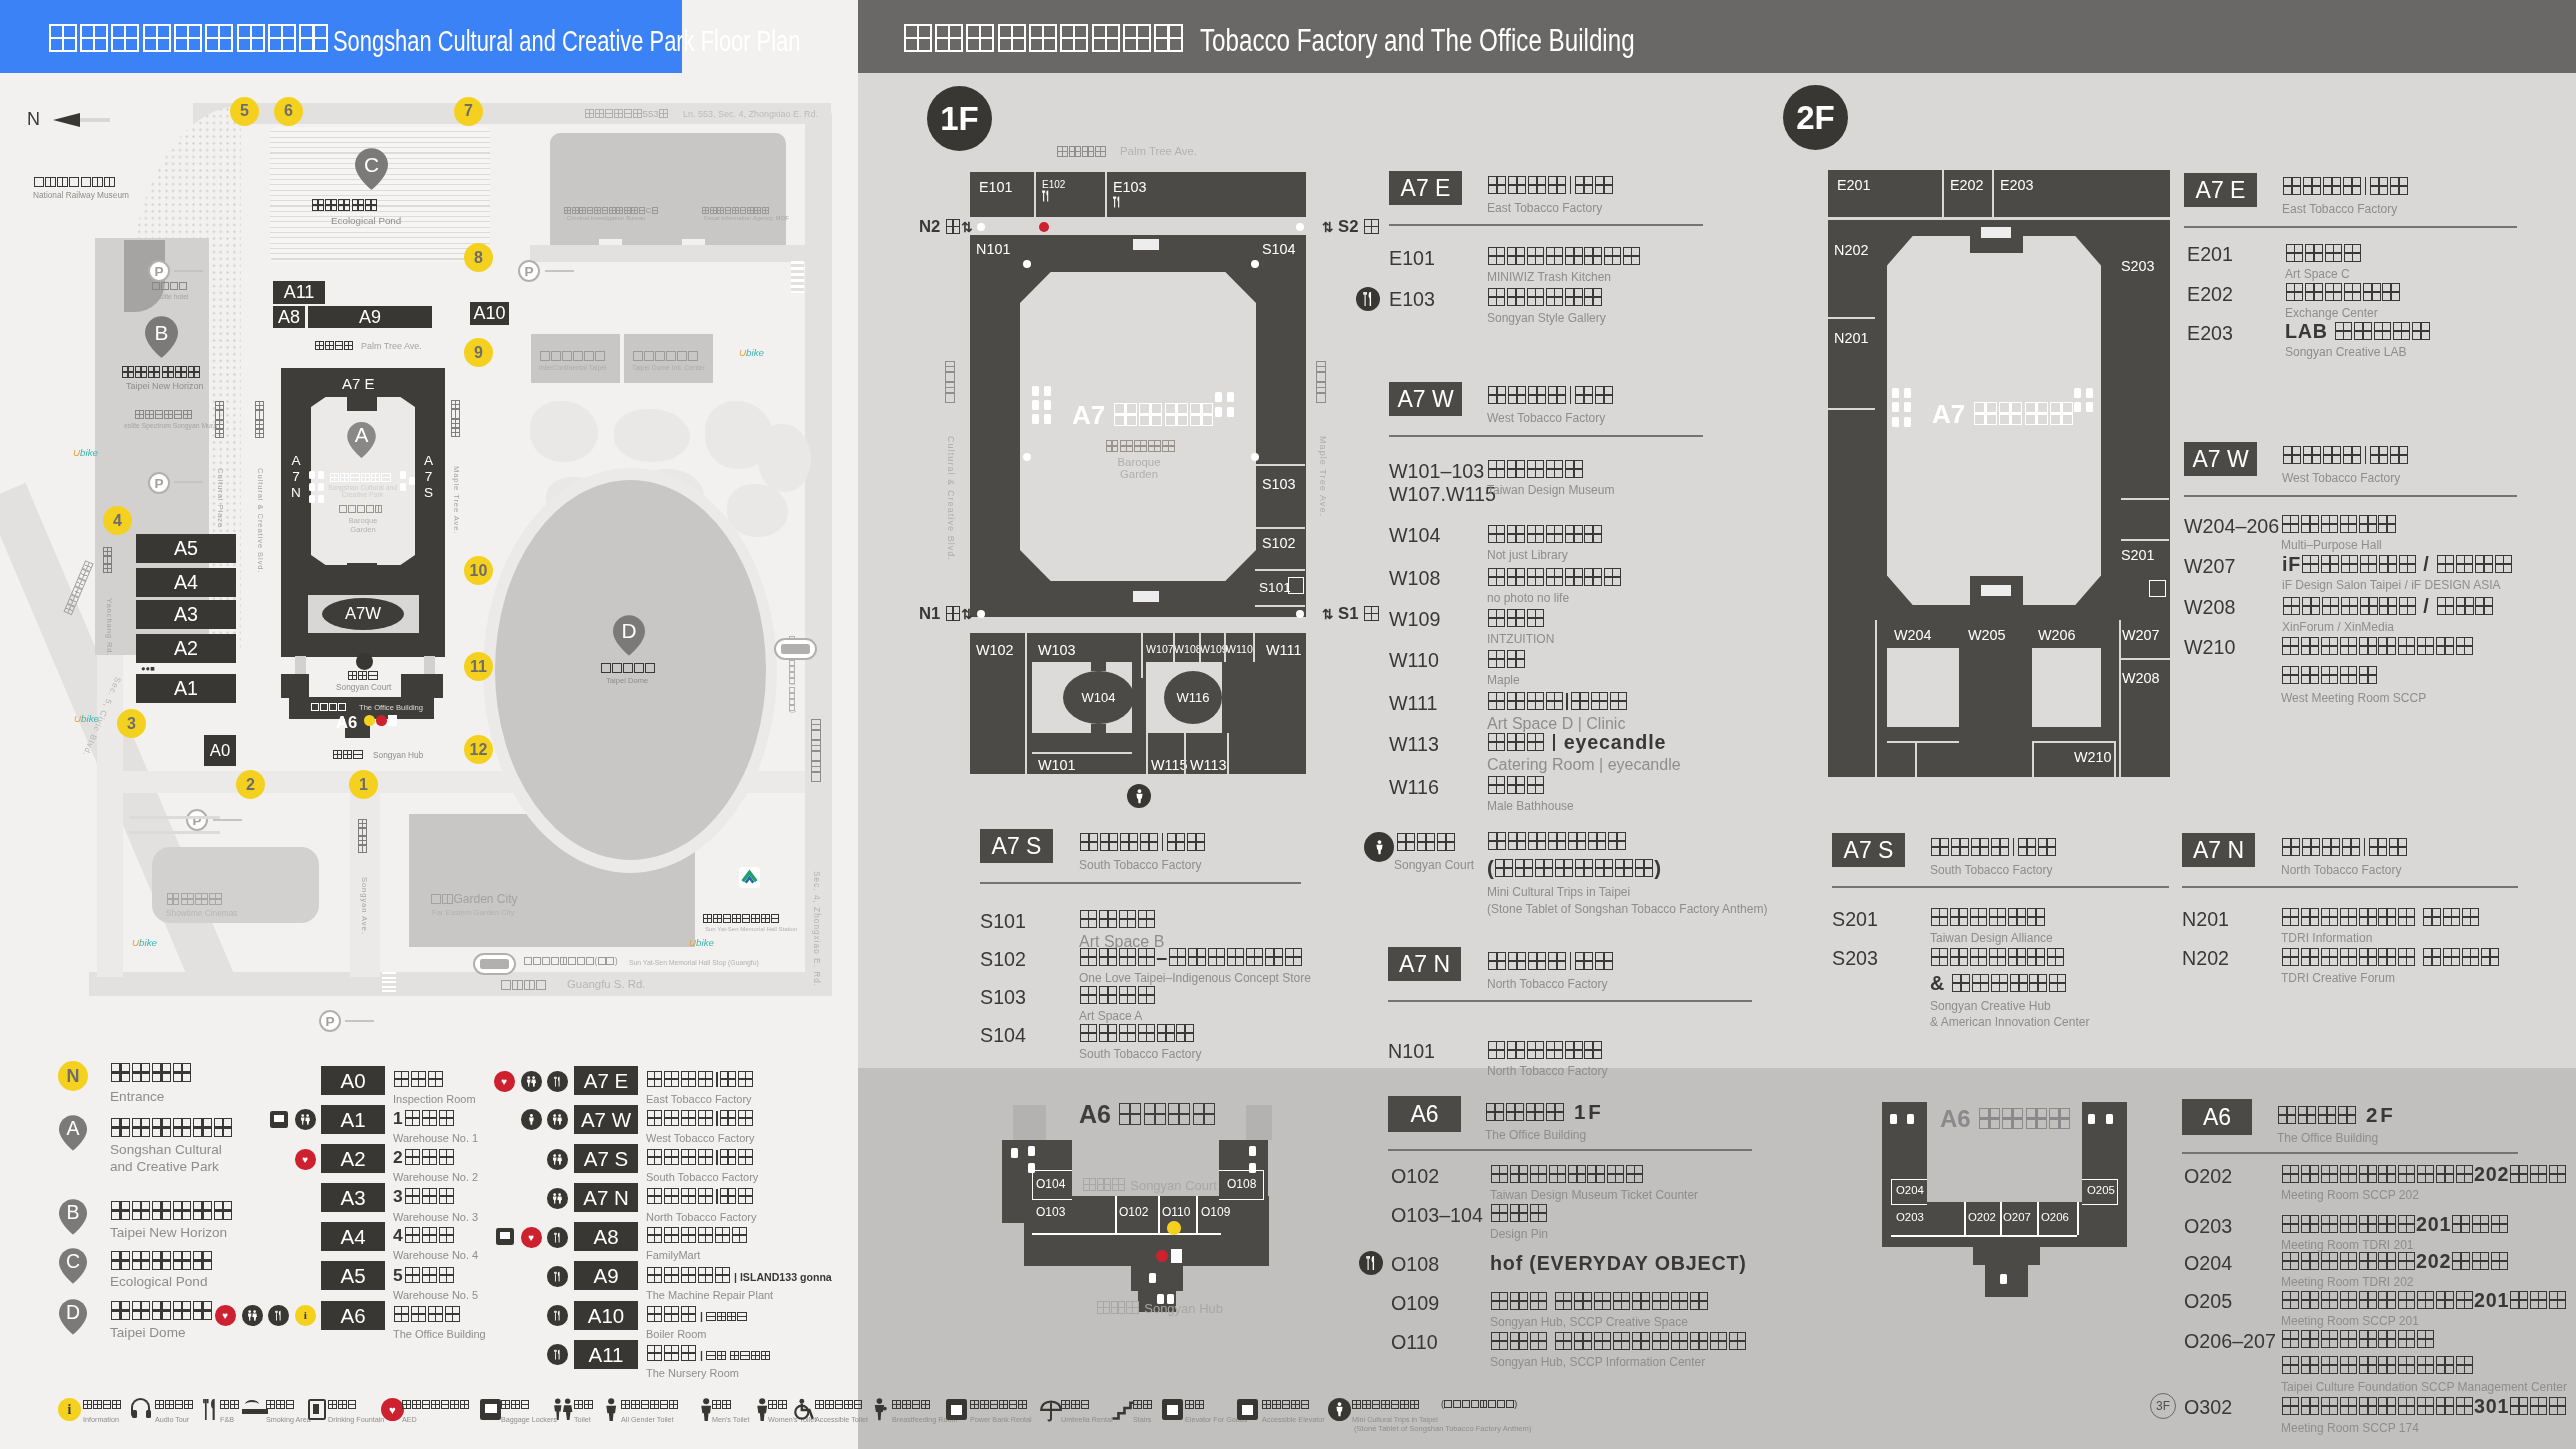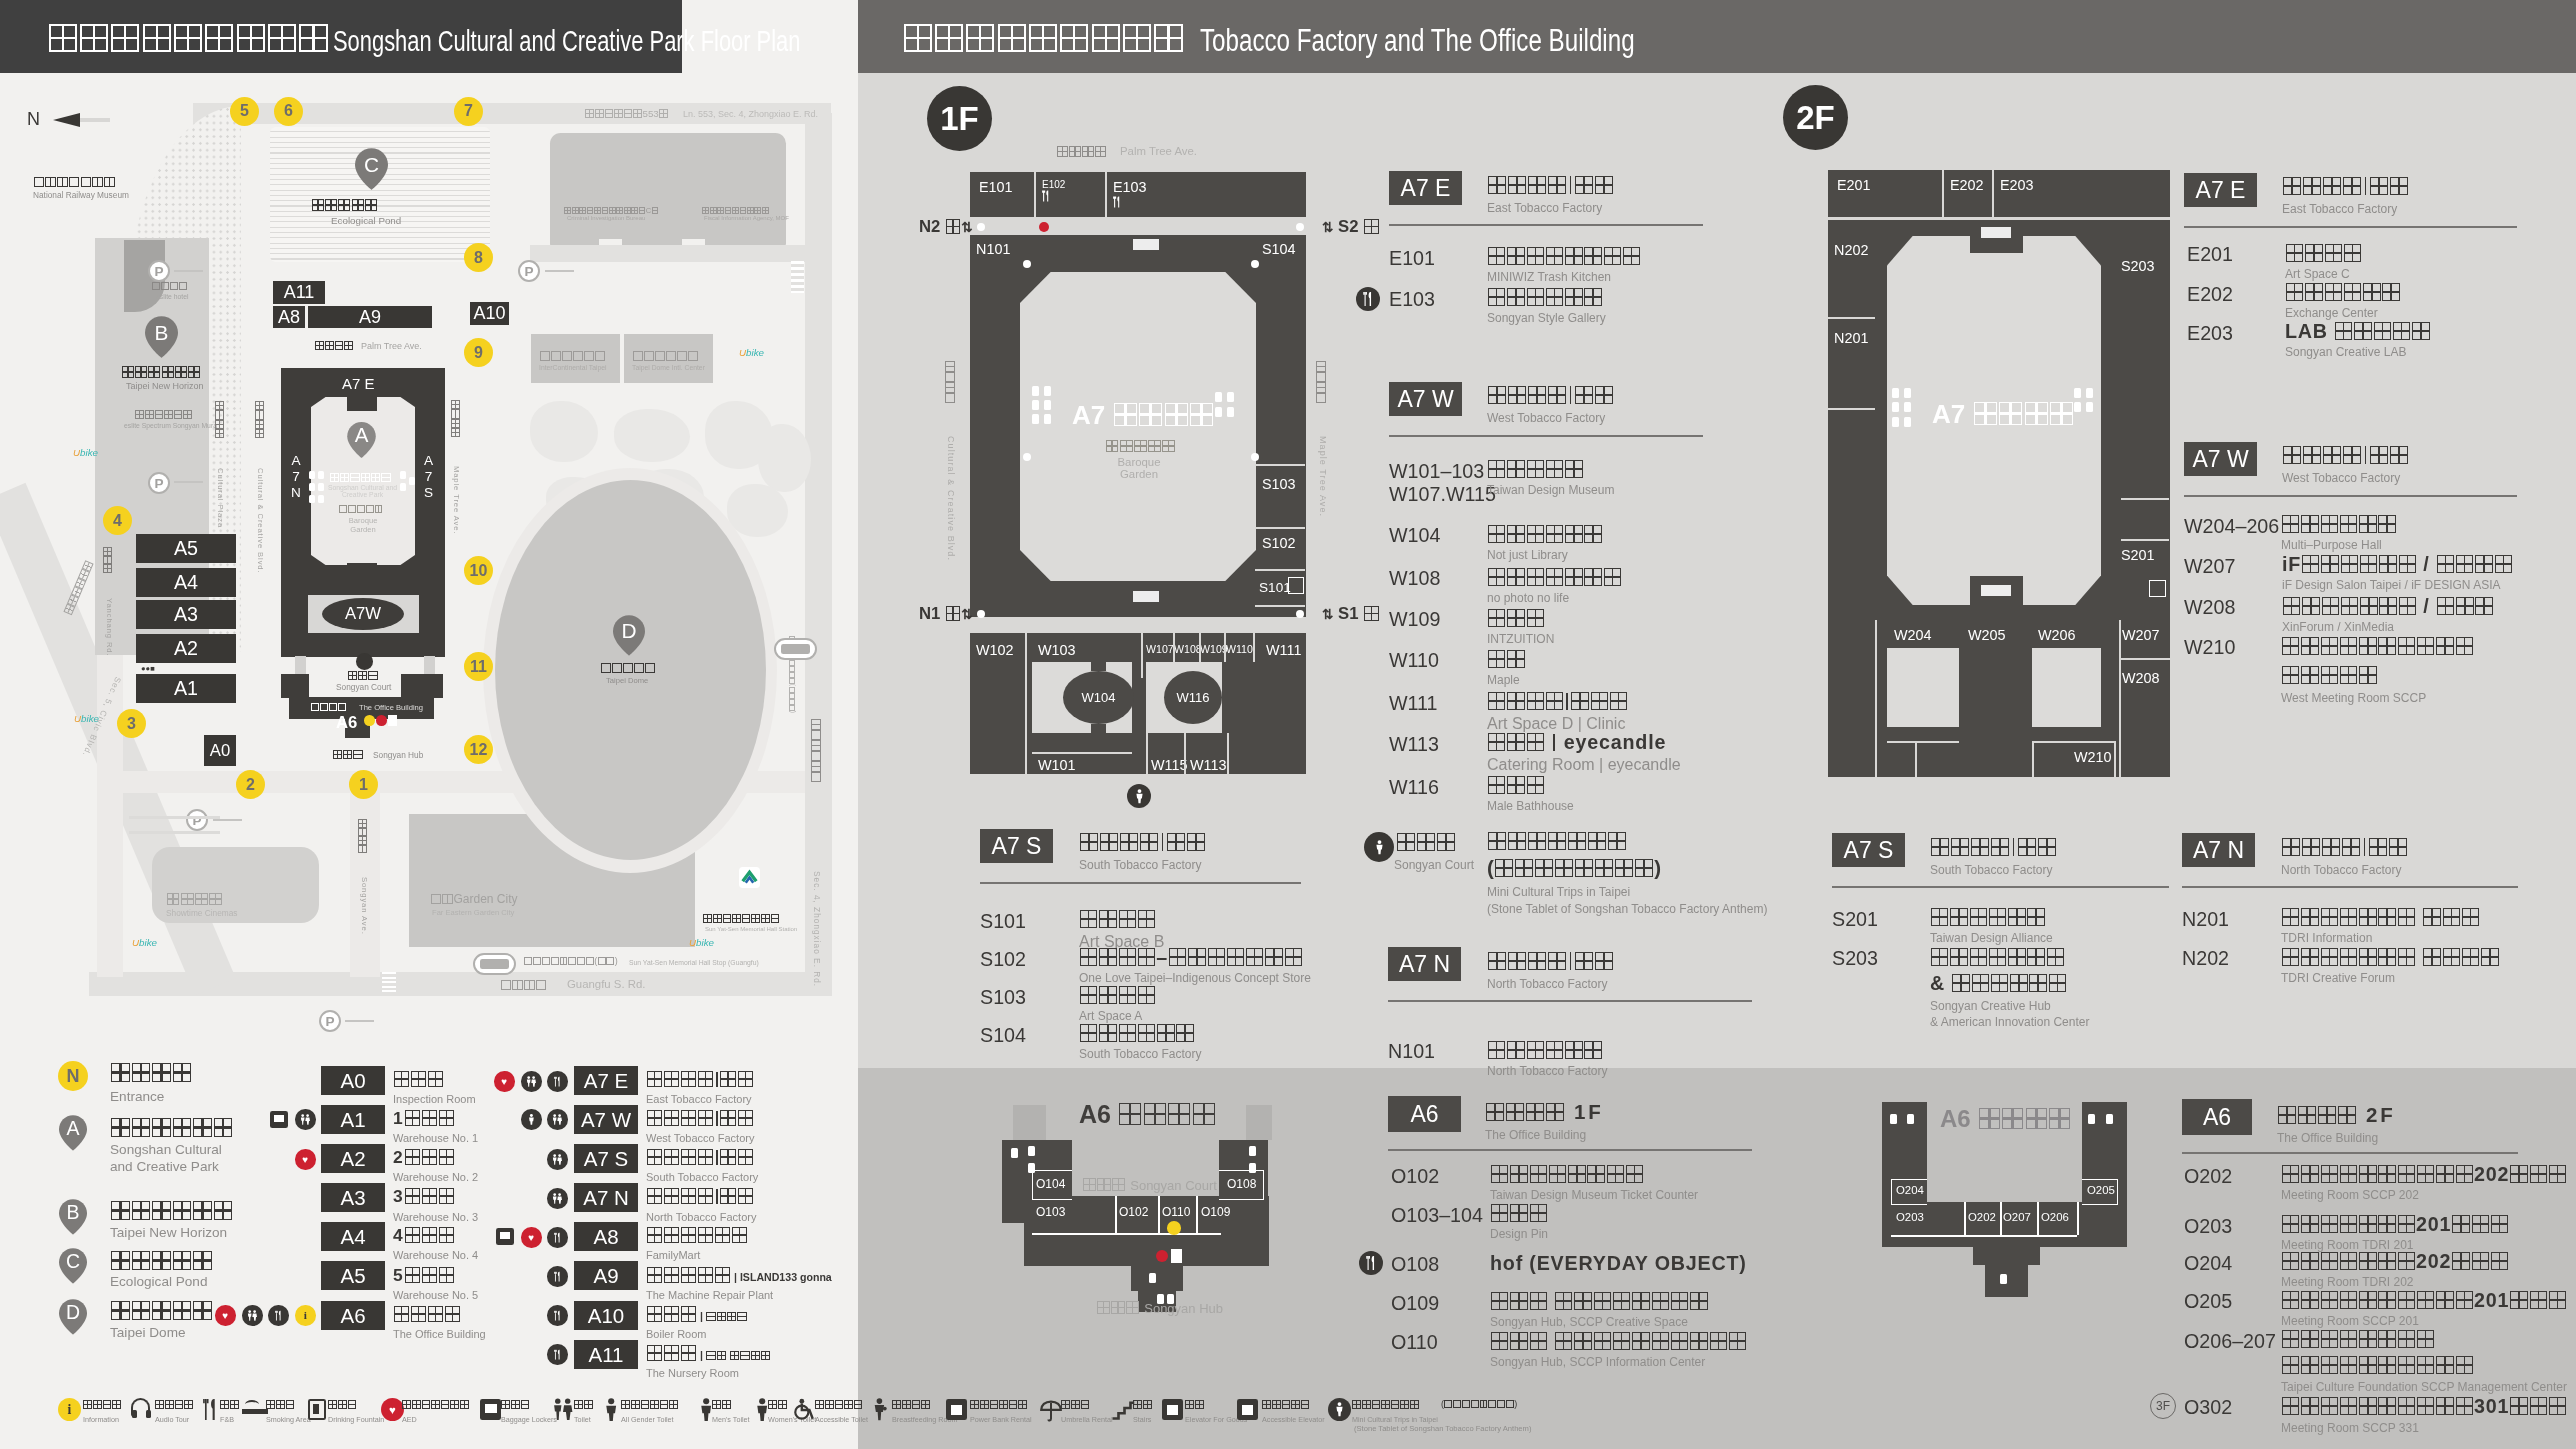--- a/index.html
+++ b/index.html
@@ -17,21 +17,21 @@
 .pin{position:absolute}
 .yc{position:absolute;background:#f5d11f;border-radius:50%;color:#6e6d6b;
  display:flex;align-items:center;justify-content:center;font-weight:bold}
 .pk{position:absolute;border-radius:50%;background:#fff;border:2.3px solid #b1b0ae;color:#a3a2a0;
  display:flex;align-items:center;justify-content:center;font-weight:bold}
 .nm{color:#3a3836}
 .sub{color:#8f8d8b}
 .wt{color:#fff}
 </style></head><body>
 
-<div class="a" style="left:0;top:0;width:682px;height:73px;background:#404040;white-space:nowrap">
+<div class="a" style="left:0;top:0;width:682px;height:73px;background:#3b82f6;white-space:nowrap">
     <span class="a" style="left:47px;top:20.5px;font-size:32px;font-weight:bold;color:#fff"><i class="k"></i><i class="k"></i><i class="k"></i><i class="k"></i><i class="k"></i><i class="k"></i><i class="k"></i><i class="k"></i><i class="k"></i></span>
     <span class="a" style="left:333px;top:23.5px;font-size:30px;color:#fff;display:inline-block;transform:scaleX(.73);transform-origin:left center">Songshan Cultural and Creative Park Floor Plan</span>
   </div>
 
 <div class="a" style="left:858px;top:0;width:1718px;height:73px;background:#6a6866;white-space:nowrap">
     <span class="a" style="left:44px;top:20.5px;font-size:32px;font-weight:bold;color:#fff"><i class="k"></i><i class="k"></i><i class="k"></i><i class="k"></i><i class="k"></i><i class="k"></i><i class="k"></i><i class="k"></i><i class="k"></i></span>
     <span class="a" style="left:342px;top:23px;font-size:31px;color:#fff;display:inline-block;transform:scaleX(.78);transform-origin:left center">Tobacco Factory and The Office Building</span>
   </div>
 
 <div class="a" style="left:858px;top:73px;width:1718px;height:995px;background:#d9d8d6"></div>
@@ -1012,14 +1012,14 @@
 <div class="a nm" style="left:2184px;top:1290px;font-size:19.7px;white-space:nowrap">O205</div>
 <div class="a nm" style="left:2281px;top:1289px;font-size:19.7px;font-weight:bold;letter-spacing:0.8px;white-space:nowrap"><i class="k"></i><i class="k"></i><i class="k"></i><i class="k"></i><i class="k"></i><i class="k"></i><i class="k"></i><i class="k"></i><i class="k"></i><i class="k"></i>201<i class="k"></i><i class="k"></i><i class="k"></i></div>
 <div class="a sub" style="left:2281px;top:1314px;font-size:12px;white-space:nowrap">Meeting Room SCCP 201</div>
 <div class="a nm" style="left:2184px;top:1330px;font-size:19.7px">O206–207</div>
 <div class="a nm" style="left:2281px;top:1328px;font-size:19.7px;font-weight:bold;letter-spacing:0.8px"><i class="k"></i><i class="k"></i><i class="k"></i><i class="k"></i><i class="k"></i><i class="k"></i><i class="k"></i><i class="k"></i></div>
 <div class="a nm" style="left:2281px;top:1354px;font-size:19.7px;font-weight:bold;letter-spacing:0.8px"><i class="k"></i><i class="k"></i><i class="k"></i><i class="k"></i><i class="k"></i><i class="k"></i><i class="k"></i><i class="k"></i><i class="k"></i><i class="k"></i></div>
 <div class="a sub" style="left:2281px;top:1380px;font-size:12px">Taipei Culture Foundation SCCP Management Center</div>
 <div class="a fx" style="left:2150px;top:1393px;width:24px;height:24px;border:1.5px solid #6a6866;border-radius:50%;font-size:12px;color:#504e4c">3F</div>
 <div class="a nm" style="left:2184px;top:1396px;font-size:19.7px">O302</div>
 <div class="a nm" style="left:2281px;top:1395px;font-size:19.7px;font-weight:bold;letter-spacing:0.8px"><i class="k"></i><i class="k"></i><i class="k"></i><i class="k"></i><i class="k"></i><i class="k"></i><i class="k"></i><i class="k"></i><i class="k"></i><i class="k"></i>301<i class="k"></i><i class="k"></i><i class="k"></i></div>
-<div class="a sub" style="left:2281px;top:1421px;font-size:12px">Meeting Room SCCP 331</div>
+<div class="a sub" style="left:2281px;top:1421px;font-size:12px">Meeting Room SCCP 174</div>
 
 
 </body></html>

